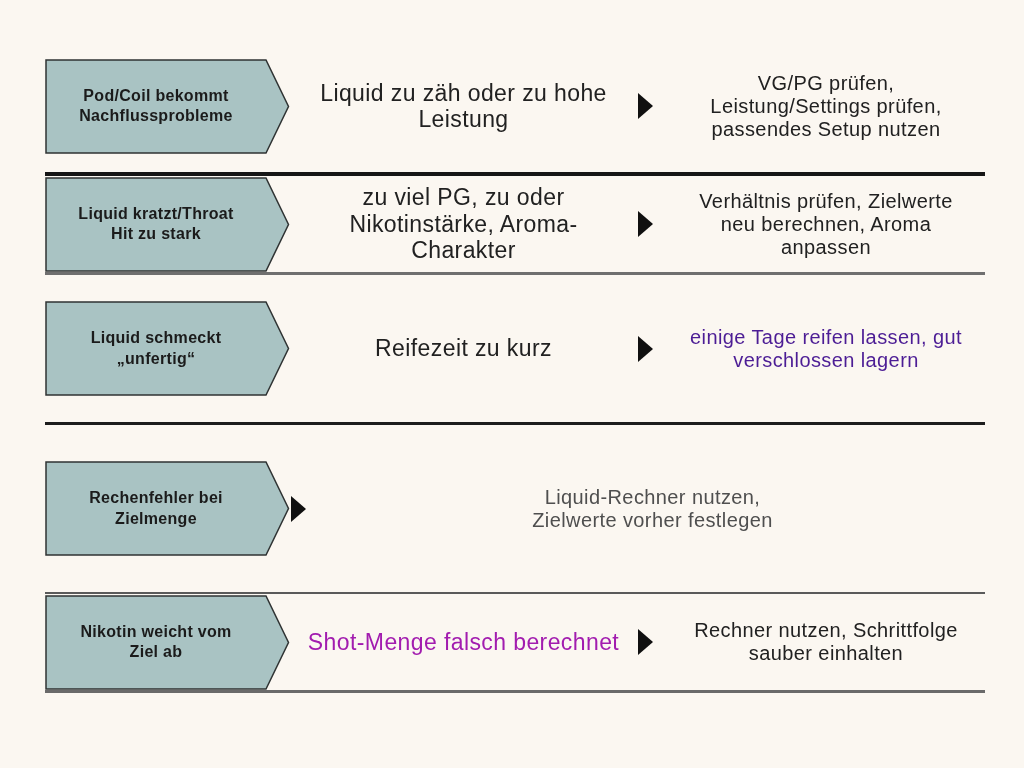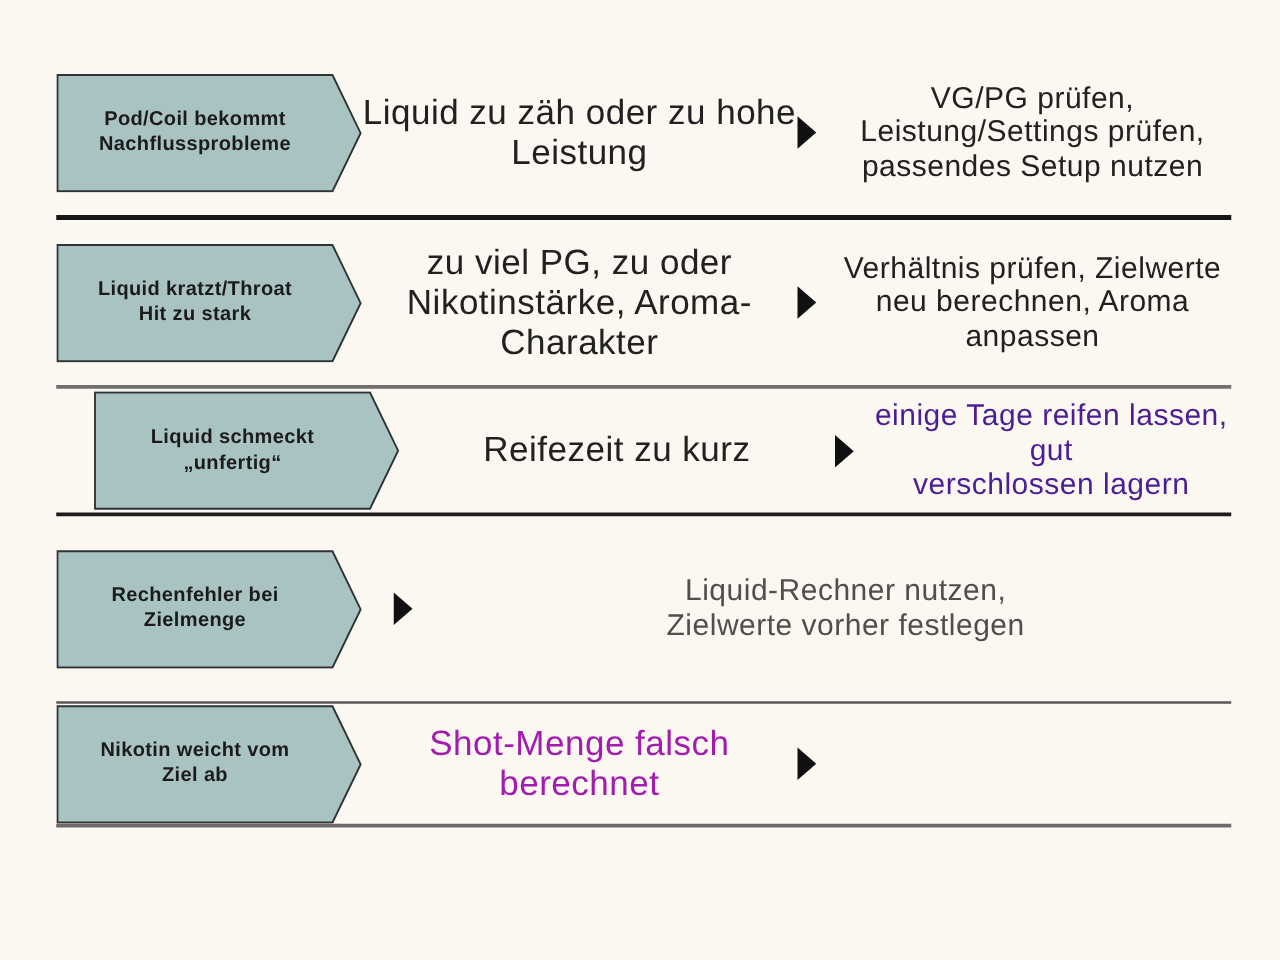--- a/index.html
+++ b/index.html
@@ -12,23 +12,23 @@
   .canvas {
     box-sizing: border-box;
     width: 1024px; height: 768px;
     padding: 40px 39px 7px 45px;
   }
   .row {
     display: flex;
     align-items: center;
   }
   .row-1 { height: 132px; }
-  .row-2 { height: 132px; }
-  .row-3 { height: 99px; margin-left: 30px; }
-  .row-4 { height: 148px; gap: 24px; }
+  .row-2 { height: 96px; }
+  .row-3 { height: 147px; }
+  .row-4 { height: 167px; }
   .row-5 { height: 96px; }
 
   .divider { width: 100%; }
 
   .arrow-cell {
     position: relative;
     width: 245px; height: 95px;
     flex: 0 0 245px;
   }
   .arrow-cell svg { position: absolute; left: 0; top: 0; display: block; }
@@ -49,42 +49,42 @@
     font-weight: bold;
     letter-spacing: 0.3px;
     line-height: 1.28;
     color: #1B1B1B;
     white-space: pre-line;
   }
   .cause-cell {
     flex: 0 0 347px;
     width: 347px;
     text-align: center;
-    font-size: 28px;
+    font-size: 23px;
     letter-spacing: 0.4px;
     line-height: 1.15;
     white-space: pre-line;
   }
   .tri-cell {
     flex: 0 0 16px;
     display: flex;
     align-items: center;
     justify-content: center;
   }
   .triangle {
     width: 0; height: 0;
     border-left: 15px solid #101010;
     border-top: 13px solid transparent;
     border-bottom: 13px solid transparent;
   }
   .fix-cell {
     flex: 1 1 auto;
     padding-left: 14px;
     text-align: center;
-    font-size: 24px;
+    font-size: 20px;
     letter-spacing: 0.4px;
     line-height: 1.15;
     white-space: pre-line;
   }
 </style>
 </head>
 <body>
 
 <div class="canvas">
 
@@ -165,16 +165,18 @@
       <svg width="245" height="95" viewBox="0 0 245 95">
         <polygon points="1,1 221,1 243.5,47.5 221,94 1,94"></polygon>
       </svg>
       <div class="arrow-label">Nikotin weicht vom
 Ziel ab</div>
     </div>
     <div class="cause-cell" style="color:#a21caf">Shot-Menge falsch berechnet</div>
     <div class="tri-cell">
       <div class="triangle"></div>
     </div>
+    <div class="fix-cell" style="color:#212121">Rechner nutzen, Schrittfolge
+sauber einhalten</div>
   </div>
   <div class="divider" style="background:#6A6A6A;height:3px"></div>
 
 </div>
 
 </body></html>

